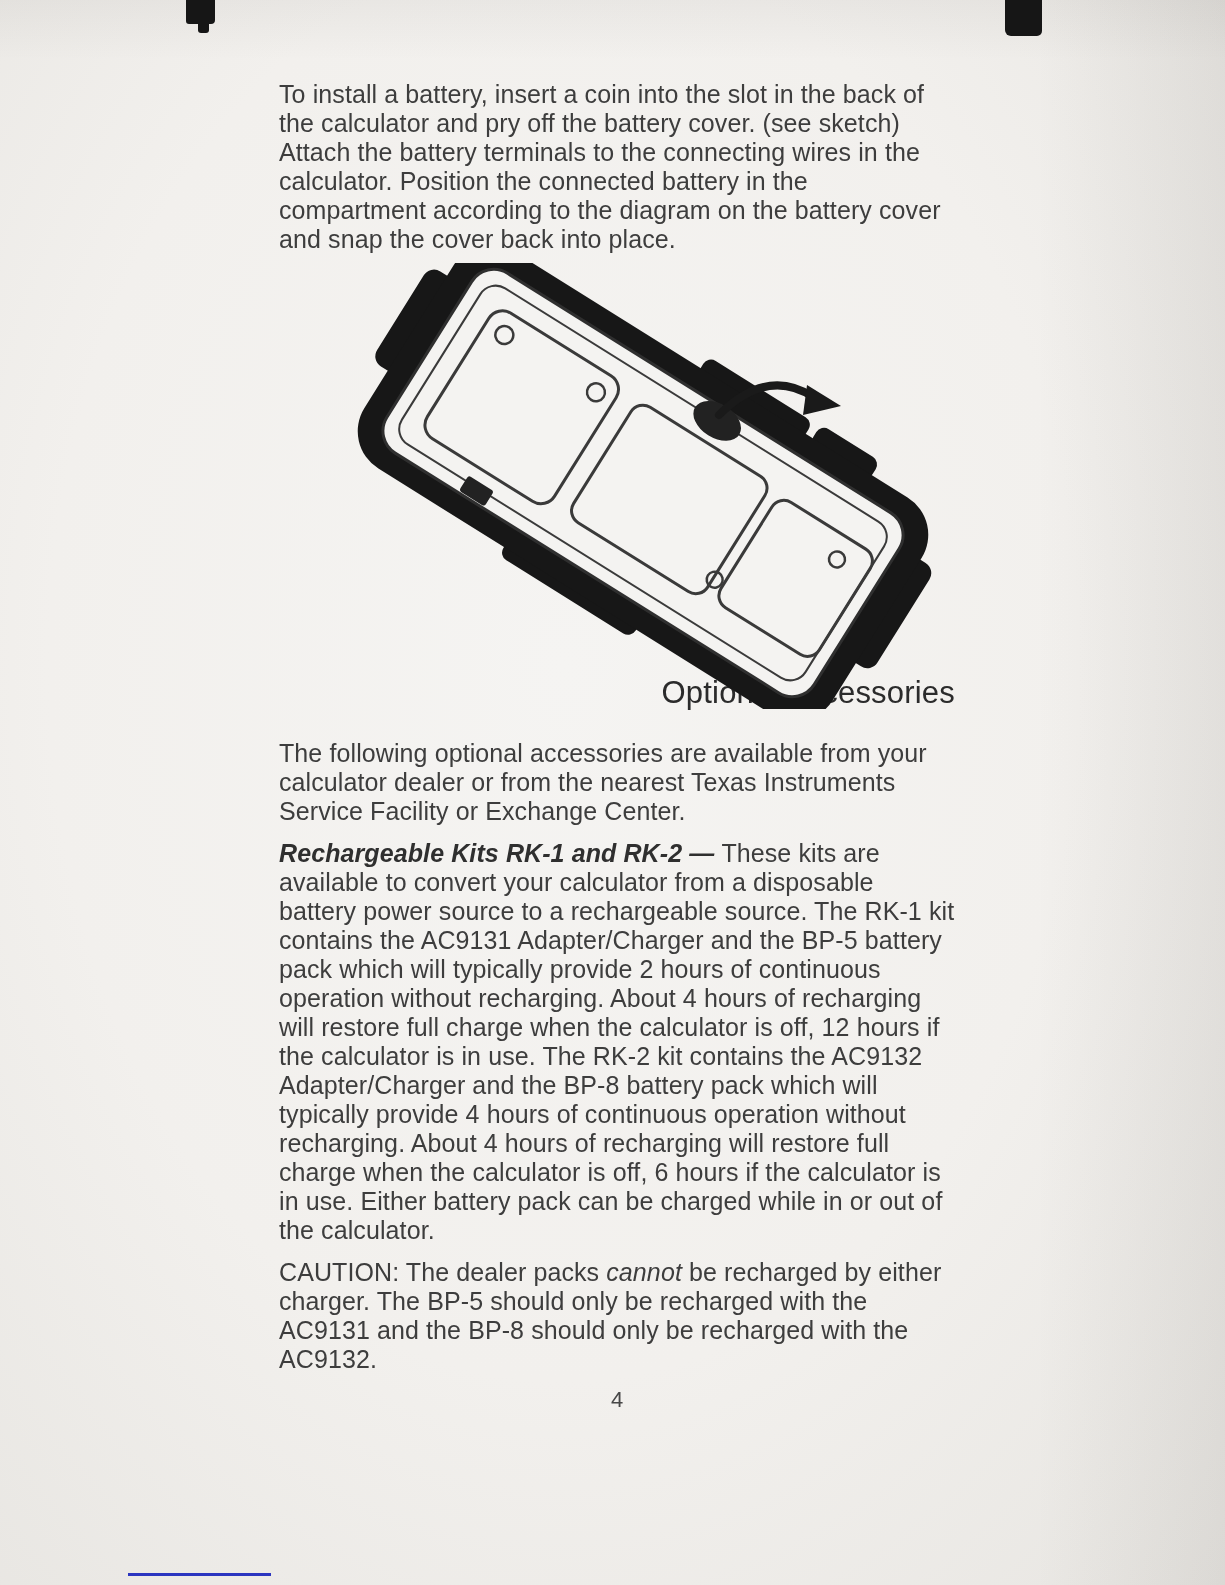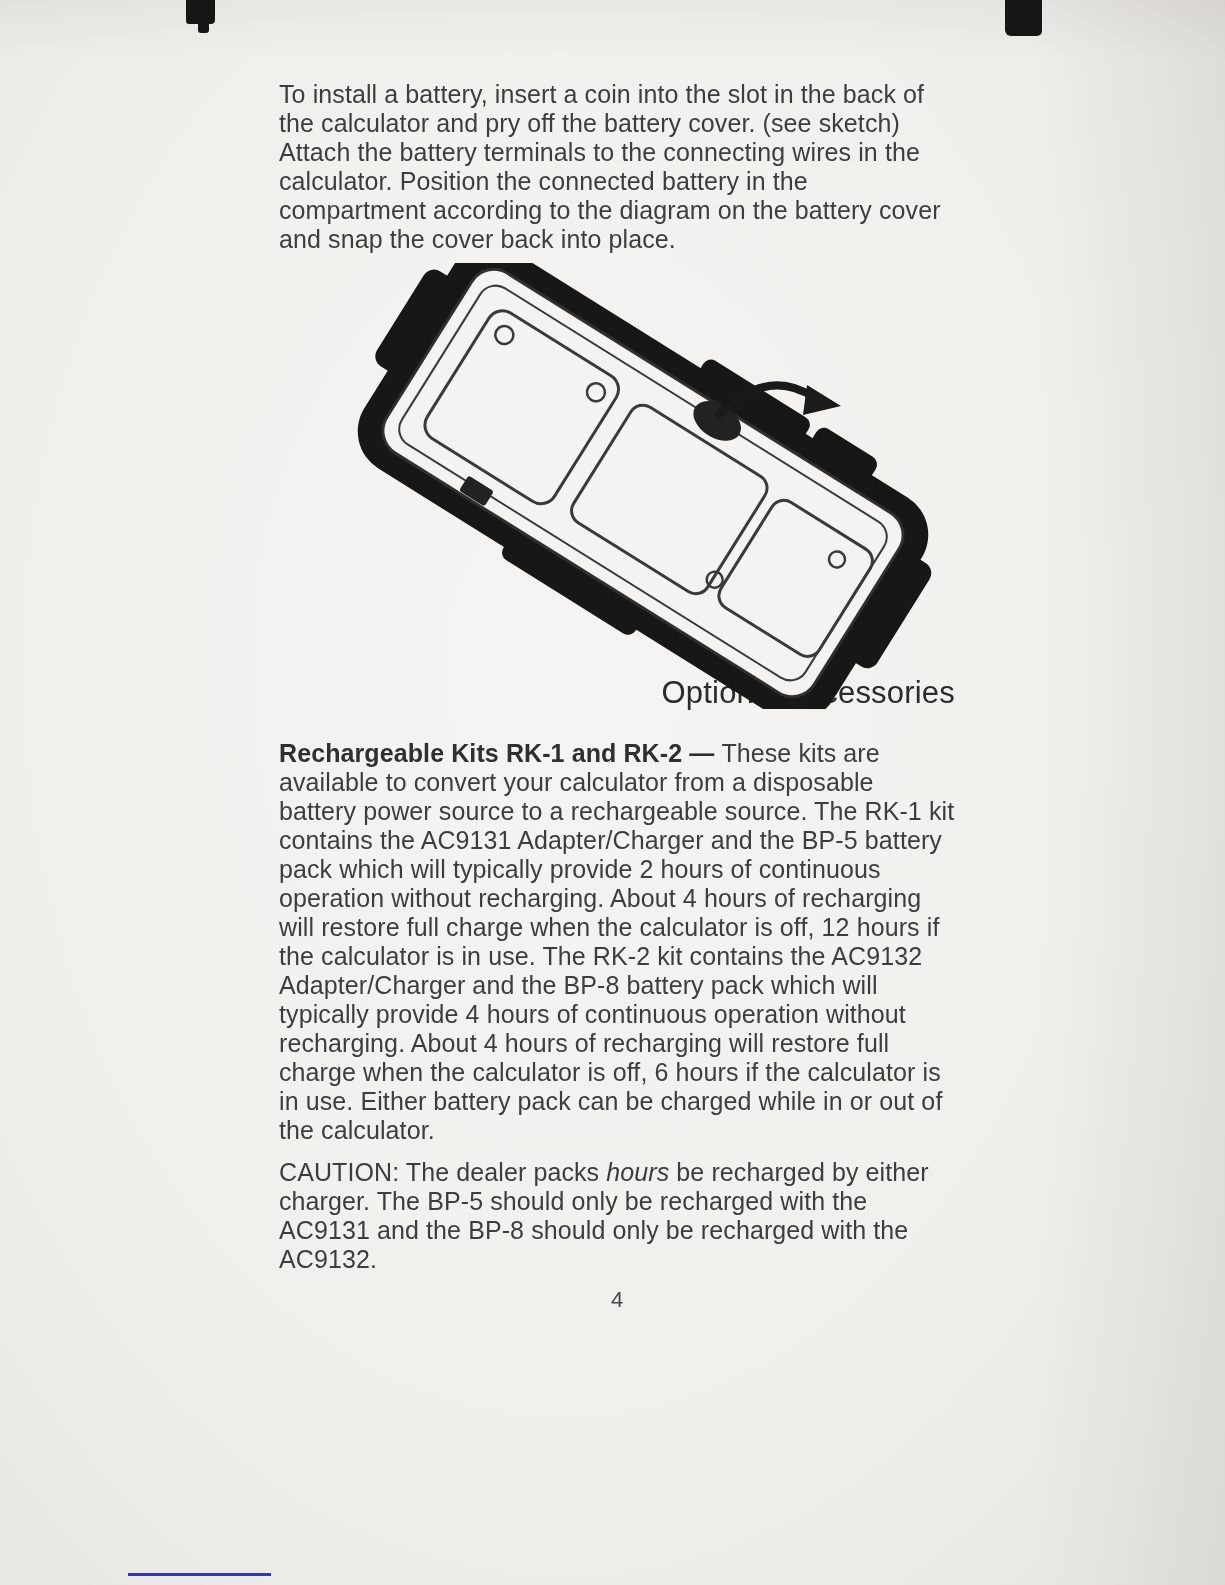--- a/index.html
+++ b/index.html
@@ -22,21 +22,21 @@
     pointer-events:none;
   }
   .artifact { position:absolute; background:#161616; }
   .artifact-top-left { left:186px; top:0; width:29px; height:24px; border-radius:0 0 4px 3px; }
   .artifact-top-left-tail { left:198px; top:22px; width:11px; height:11px; border-radius:0 0 3px 3px; }
   .artifact-top-right { left:1005px; top:0; width:37px; height:36px; border-radius:0 0 5px 6px; }
   .blue-line { position:absolute; left:128px; top:1573px; width:143px; height:3px; }
 
   .content { position:absolute; left:279px; top:80px; width:676px; }
   p.body { font-size:25px; line-height:29px; margin-bottom:13px; letter-spacing:0.1px; }
-  p.body b { color:#2f2f2f; }
+  p.body b { color:#2f2f2f;font-style:italic; }
   h2.section {
     font-size:31px; line-height:36px; font-weight:normal; color:#2b2b2b;
     margin:2px 0 28px -2px; letter-spacing:0.2px;text-align:right;
   }
   .illustration { position:relative; height:404px; margin:2px 0 4px 0; }
   .illustration svg { position:absolute; left:72px; top:-4px; }
   .page-number { text-align:center; font-size:22px; color:#474747; margin-top:6px; }
 </style>
 </head>
 <body>
@@ -84,23 +84,24 @@
         <rect x="-152" y="86" width="30" height="18" rx="3" fill="#222222"></rect>
       </g>
 
       <path d="M 368 152 Q 416 104 462 134" fill="none" stroke="#1a1a1a" stroke-width="8" stroke-linecap="round"></path>
       <path d="M 456 122 L 490 143 L 452 152 Z" fill="#1a1a1a"></path>
     </svg>
   </div>
 
   <h2 class="section">Optional Accessories</h2>
 
+  <p class="body">The following optional accessories are available from your calculator dealer or from the nearest Texas Instruments Service Facility or Exchange Center.</p>
 
   <p class="body"><b>Rechargeable Kits RK-1 and RK-2 — </b><span>These kits are available to convert your calculator from a disposable battery power source to a rechargeable source. The RK-1 kit contains the AC9131 Adapter/Charger and the BP-5 battery pack which will typically provide 2 hours of continuous operation without recharging. About 4 hours of recharging will restore full charge when the calculator is off, 12 hours if the calculator is in use. The RK-2 kit contains the AC9132 Adapter/Charger and the BP-8 battery pack which will typically provide 4 hours of continuous operation without recharging. About 4 hours of recharging will restore full charge when the calculator is off, 6 hours if the calculator is in use. Either battery pack can be charged while in or out of the calculator.</span></p>
 
-  <p class="body"><span>CAUTION: The dealer packs </span><i>hours</i><span> be recharged by either charger. The BP-5 should only be recharged with the AC9131 and the BP-8 should only be recharged with the AC9132.</span></p>
+  <p class="body"><span>CAUTION: The dealer packs </span><i>cannot</i><span> be recharged by either charger. The BP-5 should only be recharged with the AC9131 and the BP-8 should only be recharged with the AC9132.</span></p>
 
 
   <div class="page-number">4</div>
 
 </div>
 
 <div class="blue-line" style="background: rgb(43, 53, 192);"></div>
 
 </body></html>

